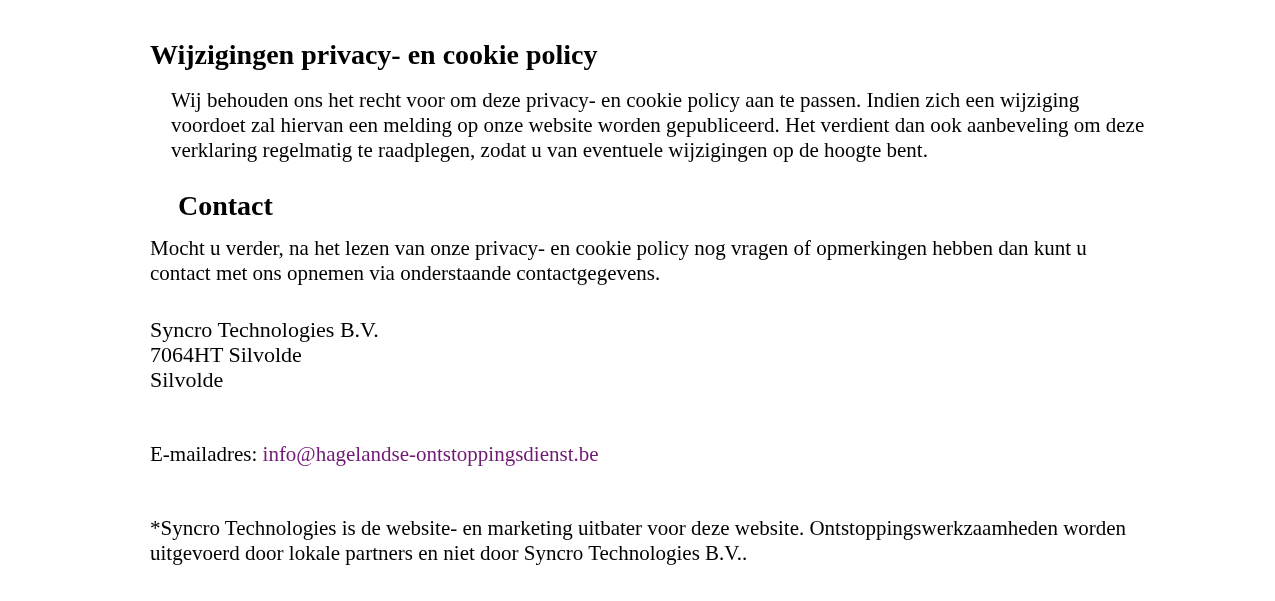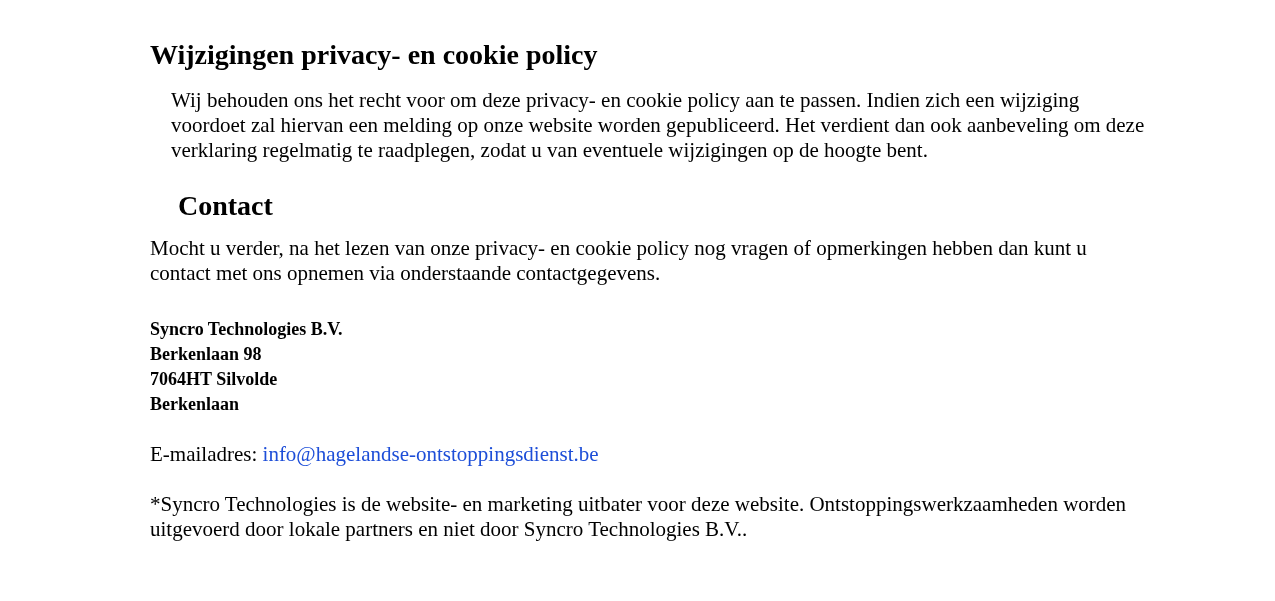--- a/index.html
+++ b/index.html
@@ -35,44 +35,43 @@
     p {
       font-size: 21px;
       line-height: 25px;
       margin: 0;
     }
     .h-changes { position: absolute; left: 0; top: 0; }
     .p-changes { position: absolute; left: 0; top: 48px; width: 980px; margin-left: 21px; }
     .h-contact { position: absolute; left: 0; top: 151px; margin-left: 28px; }
     .p-contact { position: absolute; left: 0; top: 196px; width: 980px; }
     .address { position: absolute; left: 0; top: 277px; }
-    .address span { display: block; font-size: 18px; line-height: 25px; font-weight: bold; }
+    .address span { display: block; font-size: 22px; line-height: 25px; }
     .email { position: absolute; left: 0; top: 402px; white-space: nowrap; }
-    .email-link { color: #1d4ed8; text-decoration: none; }
-    .disclaimer { position: absolute; left: 0; top: 452px; width: 980px; }
+    .email-link { color: #701a75; text-decoration: none; }
+    .disclaimer { position: absolute; left: 0; top: 476px; width: 980px; }
   </style>
 </head>
 <body>
 
 <div class="page">
   <div class="content">
 
     <h2 class="h-changes">Wijzigingen privacy- en cookie policy</h2>
 
     <p class="p-changes">Wij behouden ons het recht voor om deze privacy- en cookie policy aan te passen. Indien zich een wijziging voordoet zal hiervan een melding op onze website worden gepubliceerd. Het verdient dan ook aanbeveling om deze verklaring regelmatig te raadplegen, zodat u van eventuele wijzigingen op de hoogte bent.</p>
 
     <h2 class="h-contact">Contact</h2>
 
     <p class="p-contact">Mocht u verder, na het lezen van onze privacy- en cookie policy nog vragen of opmerkingen hebben dan kunt u contact met ons opnemen via onderstaande contactgegevens.</p>
 
     <div class="address">
       <span>Syncro Technologies B.V.</span>
-      <span>Berkenlaan 98</span>
       <span>7064HT Silvolde</span>
-      <span>Berkenlaan</span>
+      <span>Silvolde</span>
     </div>
 
     <p class="email"><span>E-mailadres: </span><span class="email-link">info@hagelandse-ontstoppingsdienst.be</span></p>
 
     <p class="disclaimer">*Syncro Technologies is de website- en marketing uitbater voor deze website. Ontstoppingswerkzaamheden worden uitgevoerd door lokale partners en niet door Syncro Technologies B.V..</p>
 
   </div>
 </div>
 
 </body></html>

